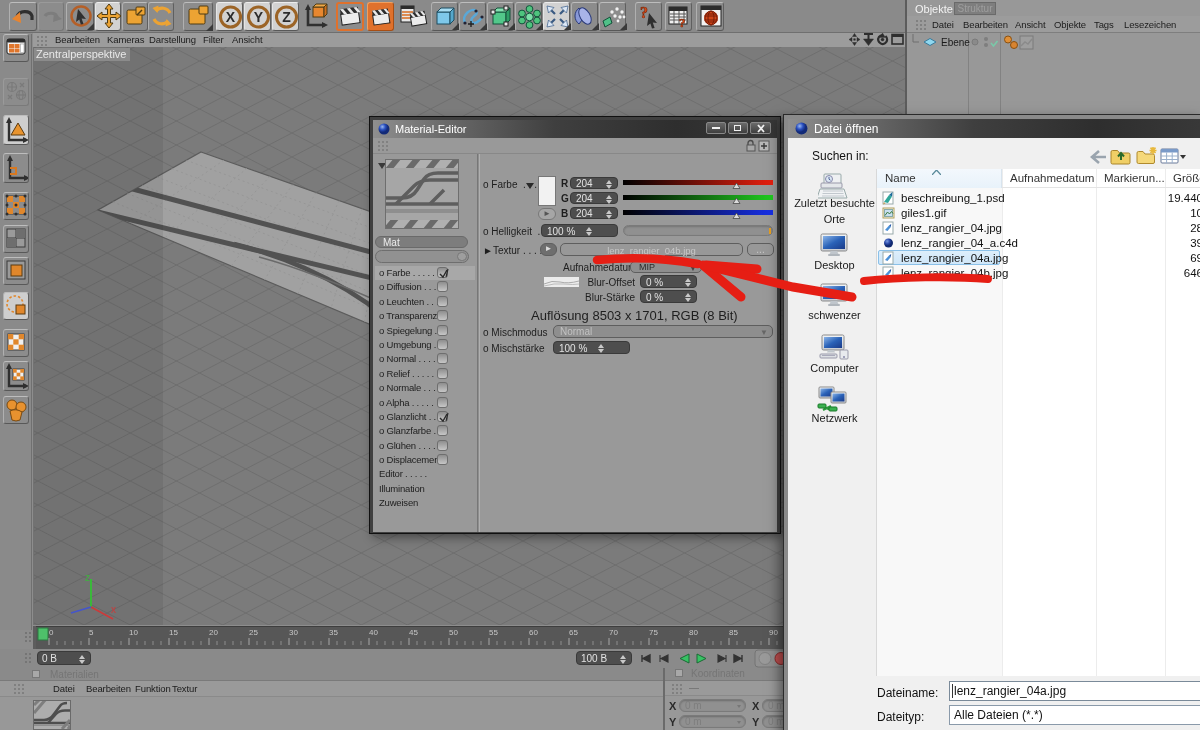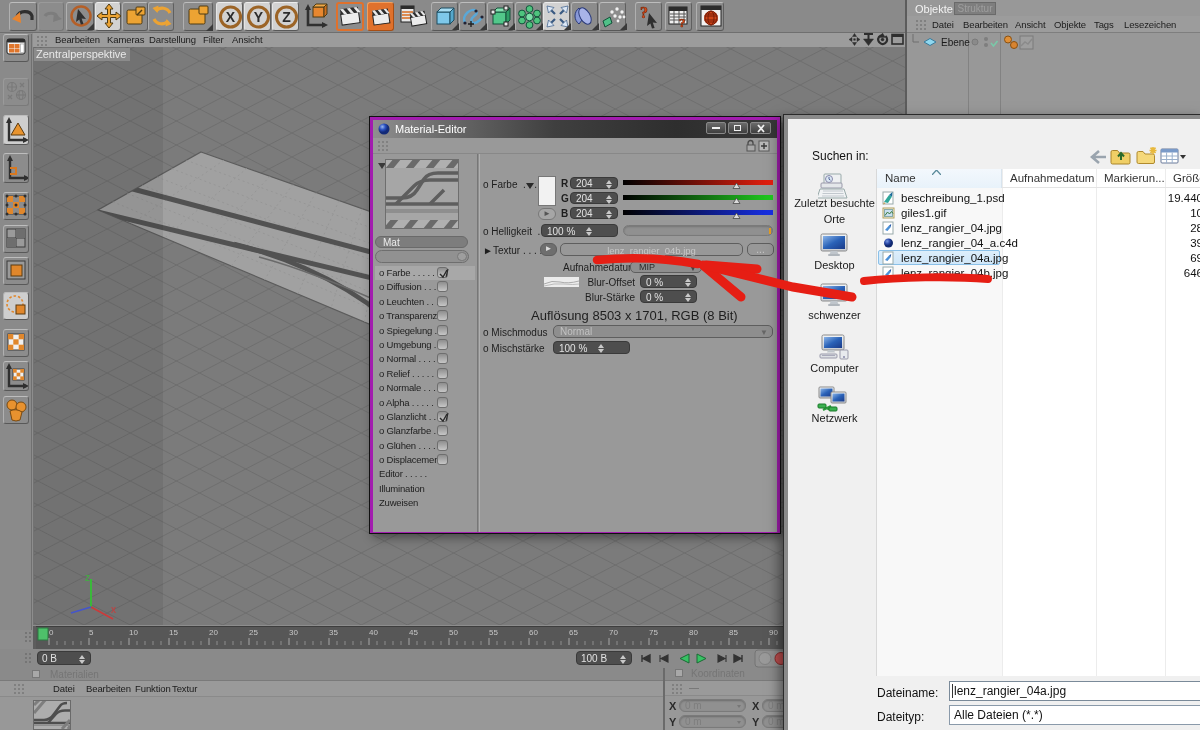--- a/index.html
+++ b/index.html
@@ -27,21 +27,21 @@
 #vplabel { position:absolute; left:1px; top:1px; background:#8b8b8b; color:#e8e8e8; font-size:11px; padding:0 3px 1px 2px; }
 
 #ruler { position:absolute; left:33px; top:626px; width:872px; height:23px; background:#5d5d5d; }
 #transport { position:absolute; left:0px; top:649px; width:905px; height:19px; background:#8a8a8a; }
 
 #matpanel { position:absolute; left:0px; top:668px; width:663px; height:62px; background:#989898; }
 #coordpanel { position:absolute; left:663px; top:668px; width:242px; height:62px; background:#989898; border-left:2px solid #6a6a6a; }
 .panelhdr { height:13px; background:#8a8a8a; border-bottom:1px solid #7a7a7a; color:#757575; font-size:10px; }
 
 #mated { position:absolute; left:370px; top:117px; width:410px; height:416px; background:#999999;
-  border:3px solid #a21caf; outline:1px solid #111; box-shadow:3px 4px 10px rgba(0,0,0,.45); }
+  border:3px solid #404040; outline:1px solid #111; box-shadow:3px 4px 10px rgba(0,0,0,.45); }
 
 #fdlg { position:absolute; left:784px; top:115px; width:420px; height:620px; background:#f0f0f0;
   border:4px solid #8a8a8a; outline:1px solid #2a2a2a; box-shadow:-4px 4px 12px rgba(0,0,0,.5); }
 .titlebar { position:absolute; left:0; top:0; right:0; height:18px;
   background:linear-gradient(90deg,#8f8f8f 0%,#6a6a6a 18%,#3f3f3f 45%,#2e2e2e 75%,#383838 100%);
   color:#fff; font-size:12px; }
 
 .darkbox { background:#4e4e4e; border-radius:4px; border:1px solid #3a3a3a; color:#e2e2e2; font-size:10px; }
 .pill { background:#989898; border-radius:5px; border:1px solid #5e5e5e; }
 .coordfield { background:#909090; border-radius:6px; border:1px solid #7a7a7a; box-shadow:inset 0 1px 2px rgba(0,0,0,.25); color:#7e7e7e; font-size:10px; }
@@ -1047,20 +1047,26 @@
       <div style="position:absolute;left:102px;top:138px;width:53px;text-align:right">Blur-Stärke</div>
       <div class="darkbox" style="position:absolute;left:160px;top:136px;width:57px;height:13px;padding:1px 0 0 5px">0 %<span class="spin" style="top:2px"></span></div>
       <div style="position:absolute;left:51px;top:154px;font-size:13px">Auflösung 8503 x 1701, RGB (8 Bit)</div>
       <div style="position:absolute;left:3px;top:173px">o Mischmodus</div>
       <div class="pill" style="position:absolute;left:73px;top:171px;width:220px;height:13px;background:#8e8e8e;color:#c2c2c2;padding-left:6px;font-size:10px">Normal<span style="position:absolute;right:4px;top:2px;font-size:8px;color:#666">▼</span></div>
       <div style="position:absolute;left:3px;top:189px">o Mischstärke</div>
       <div class="darkbox" style="position:absolute;left:73px;top:187px;width:77px;height:13px;padding:1px 0 0 5px">100 %<span class="spin" style="top:2px;right:24px"></span></div>
     </div>
   </div>
   <div id="fdlg">
+    <div class="titlebar" style="height:19px">
+      <svg width="13" height="13" style="position:absolute;left:7px;top:3px">
+          <circle cx="6.5" cy="6.5" r="6" fill="url(#bs)"></circle>
+        </svg>
+      <span style="position:absolute;left:26px;top:3px">Datei öffnen</span>
+    </div>
     <div style="position:absolute;left:24px;top:30px;font-size:12px;color:#111">Suchen in:</div>
     <svg width="20" height="16" style="position:absolute;left:300px;top:30px" viewBox="0 0 20 16">
         <path d="M18 8 H6 M11 2 L4 8 l7 6" stroke="#9aa4ae" stroke-width="2.6" fill="none"></path>
       </svg>
     <svg width="22" height="19" style="position:absolute;left:322px;top:28px" viewBox="0 0 22 19">
         <path d="M1 5 a1.5 1.5 0 0 1 1.5-1.5 h5 l2 2.5 h9 a1.5 1.5 0 0 1 1.5 1.5 v8 a1.5 1.5 0 0 1-1.5 1.5 h-16 a1.5 1.5 0 0 1-1.5-1.5 Z" fill="#f0cf66" stroke="#a8842a"></path>
         <path d="M11 13 v-6 M8 9.5 l3-3.5 l3 3.5" stroke="#2a6a2a" stroke-width="2" fill="none"></path>
       </svg>
     <svg width="24" height="20" style="position:absolute;left:347px;top:27px" viewBox="0 0 24 20">
         <path d="M2 7 a1.5 1.5 0 0 1 1.5-1.5 h4.5 l2 2.5 h8 a1.5 1.5 0 0 1 1.5 1.5 v6.5 a1.5 1.5 0 0 1-1.5 1.5 h-14.5 a1.5 1.5 0 0 1-1.5-1.5 Z" fill="#f5d87a" stroke="#b08a2e"></path>

